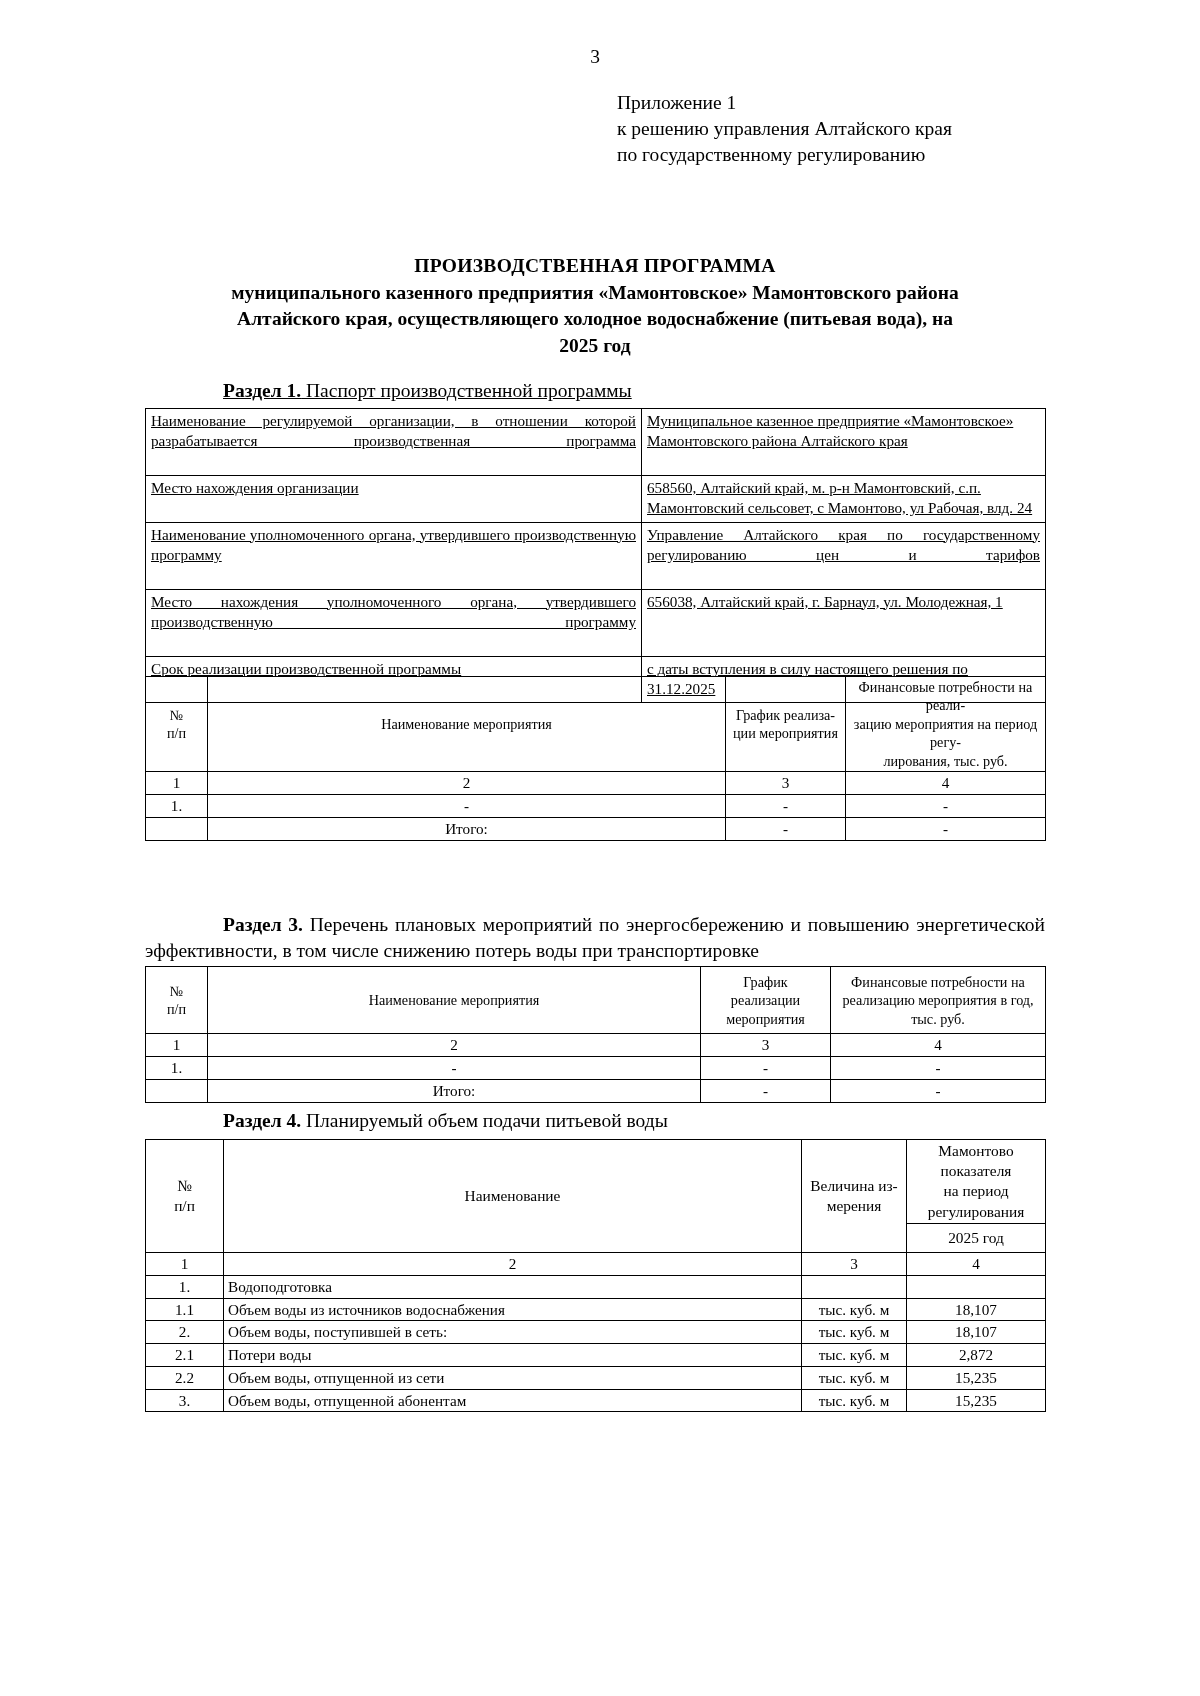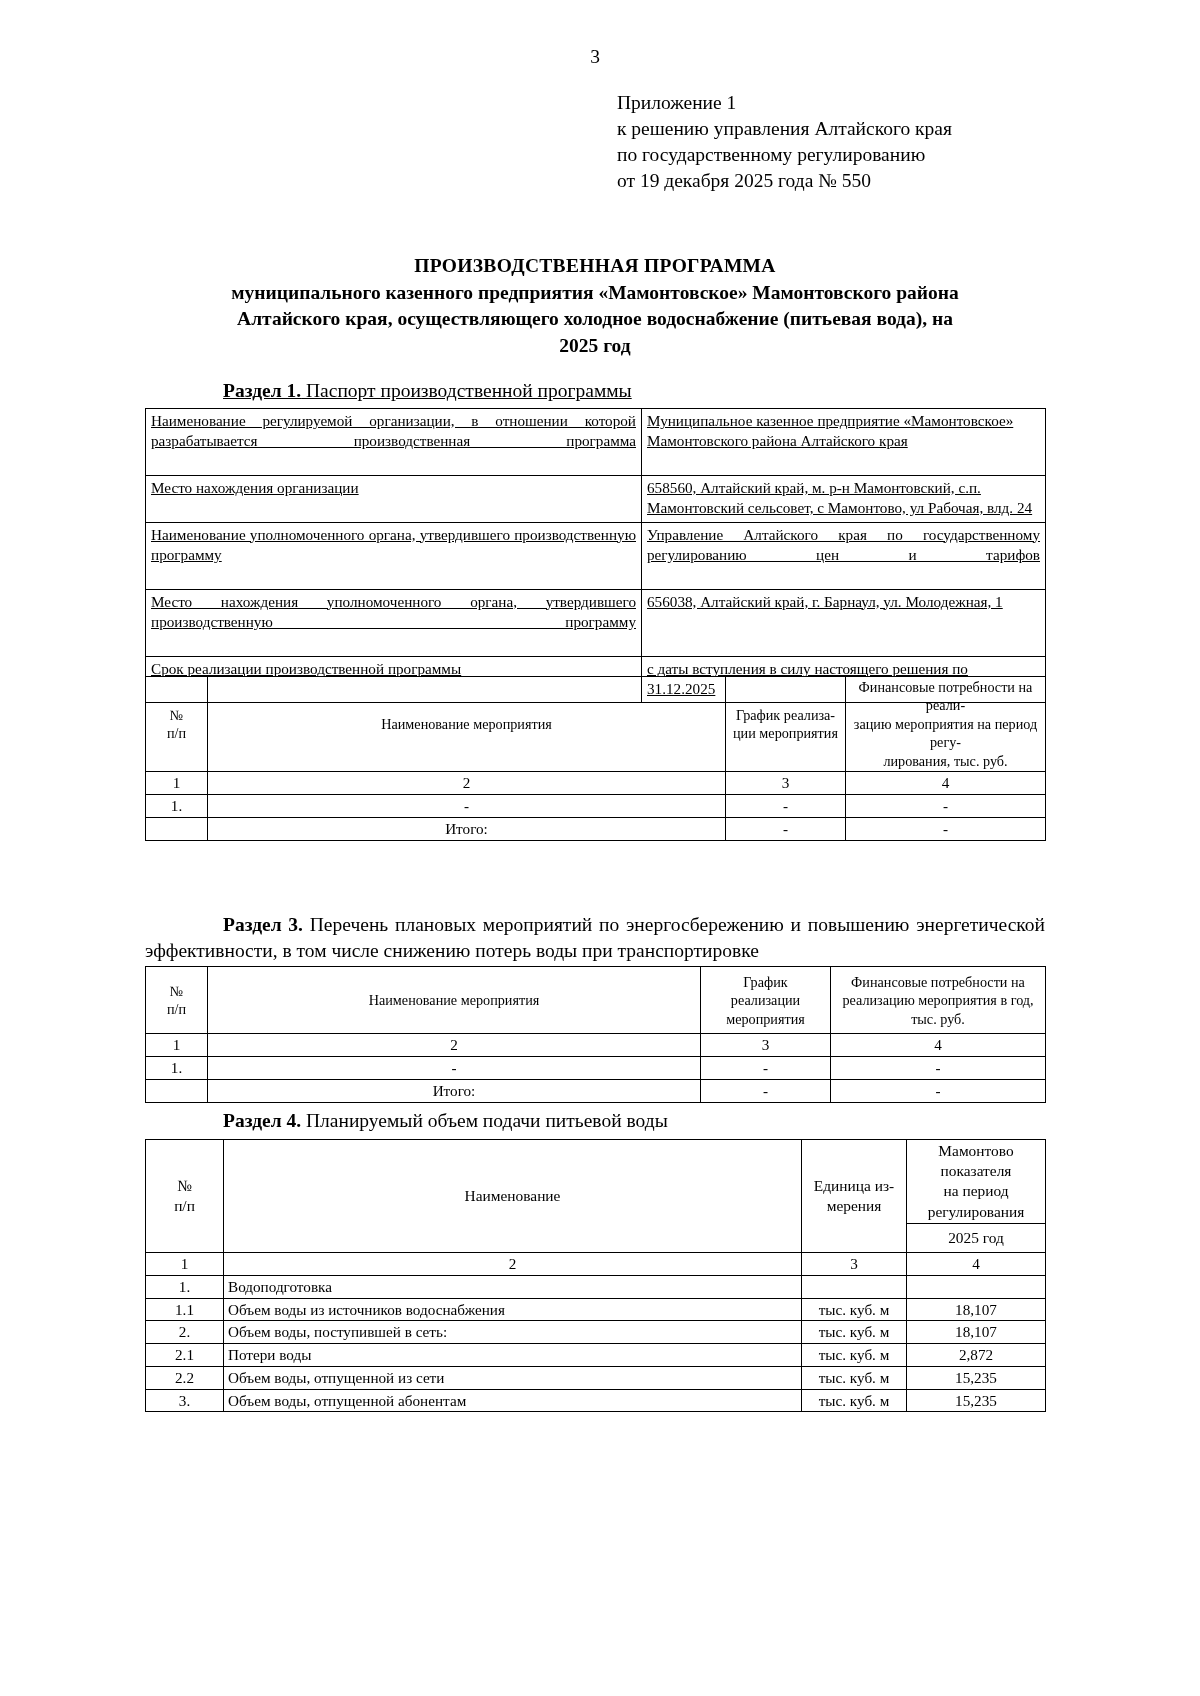--- a/index.html
+++ b/index.html
@@ -115,21 +115,20 @@
 
 <div class="page">
   <div class="inner">
 
     <div class="page-number">3</div>
 
     <div class="approval-block">
       <div>Приложение 1</div>
       <div>к решению управления Алтайского края</div>
       <div>по государственному регулированию</div>
-      <div>от 19 декабря 2025 года № 550</div>
     </div>
 
     <div class="doc-title">
       <div class="t1">ПРОИЗВОДСТВЕННАЯ ПРОГРАММА</div>
       <div>муниципального казенного предприятия «Мамонтовское» Мамонтовского района</div>
       <div>Алтайского края, осуществляющего холодное водоснабжение (питьевая вода), на</div>
       <div>2025 год</div>
     </div>
 
     <div class="blk" style="top:378px;text-decoration:underline;">
@@ -280,21 +279,21 @@
             <col style="width:139px">
           </colgroup>
         <thead>
           <tr>
             <th rowspan="2" style="height:60px;">
               <div>№</div>
               <div>п/п</div>
             </th>
             <th rowspan="2">Наименование</th>
             <th rowspan="2">
-              <div>Единица из-</div>
+              <div>Величина из-</div>
               <div>мерения</div>
             </th>
             <th>
               <div>Мамонтово показателя</div>
               <div>на период</div>
               <div>регулирования</div>
             </th>
           </tr>
           <tr>
             <th style="height:26px;">2025 год</th>

